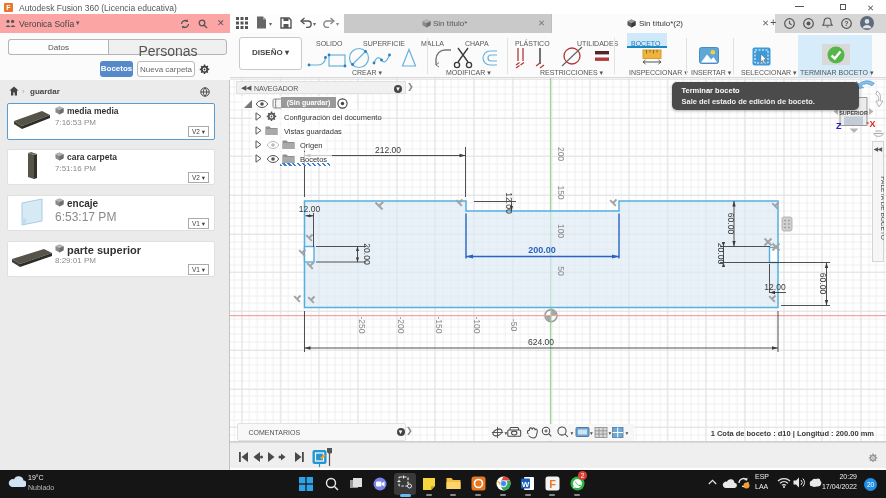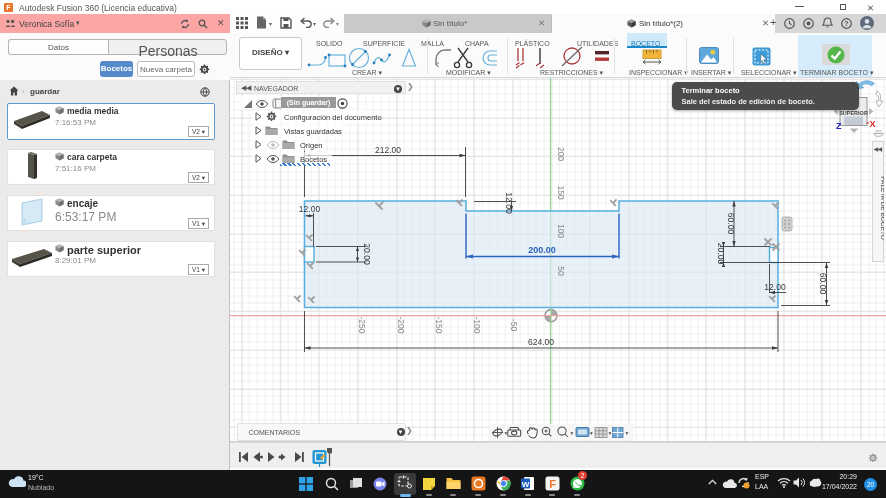--- a/index.html
+++ b/index.html
@@ -593,20 +593,21 @@
       </g>
   <rect x="87" y="3.5" width="13" height="9" rx="1" fill="#6fa7d4" stroke="#4a7aa8"></rect>
   <rect x="89" y="5.5" width="9" height="5" fill="#cfe2f2"></rect>
   <path d="M91 12.5 h5" stroke="#4a7aa8" stroke-width="1"></path>
   <rect x="106" y="3.5" width="12" height="10" fill="#d9d9d9" stroke="#8a8a8a" stroke-width="0.8"></rect>
   <path d="M106 6.8 h12 M106 10.1 h12 M110 3.5 v10 M114 3.5 v10" stroke="#8a8a8a" stroke-width="0.8"></path>
   <rect x="123.5" y="3.5" width="10.5" height="10" fill="#6fa7d4" stroke="#4a7aa8" stroke-width="0.8"></rect>
   <path d="M128.7 3.5 v10 M123.5 8.5 h10.5" stroke="#fff" stroke-width="1"></path>
 </svg>
 
+<div class="abs" style="left:594px;top:429px;width:280px;text-align:right;font-size:7.5px;font-weight:bold;color:#3a3a3a;">1 Cota de boceto : d10 | Longitud : 200.00 mm</div>
 
 <div class="abs" style="left:230px;top:442px;width:656px;height:26px;background:#efefef;border-top:1px solid #dadada;"></div>
 <svg class="abs" style="left:238px;top:451px;" width="70" height="12" viewBox="0 0 70 12">
   <g fill="#4a4a4a">
     <rect x="1" y="1" width="1.8" height="10"></rect>
         <polygon points="10,1 10,11 3.5,6"></polygon>
     <polygon points="22,1 22,11 15.5,6"></polygon>
         <circle cx="23.5" cy="6" r="1.5"></circle>
     <polygon points="30,1 30,11 36.5,6"></polygon>
     <polygon points="43,2.5 43,9.5 47.5,6"></polygon>

